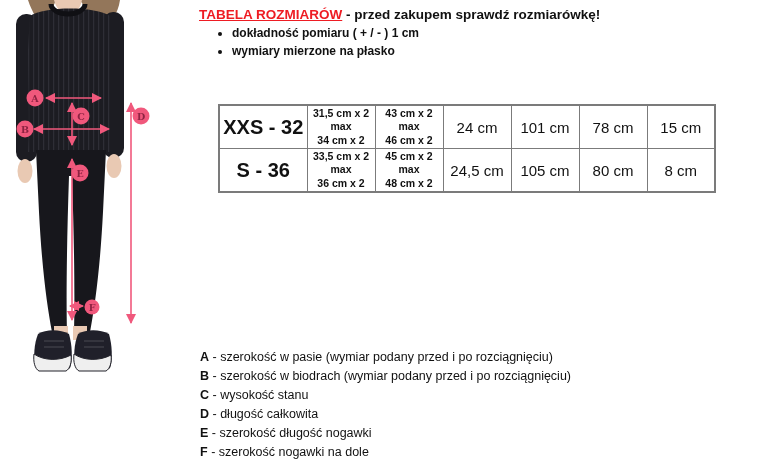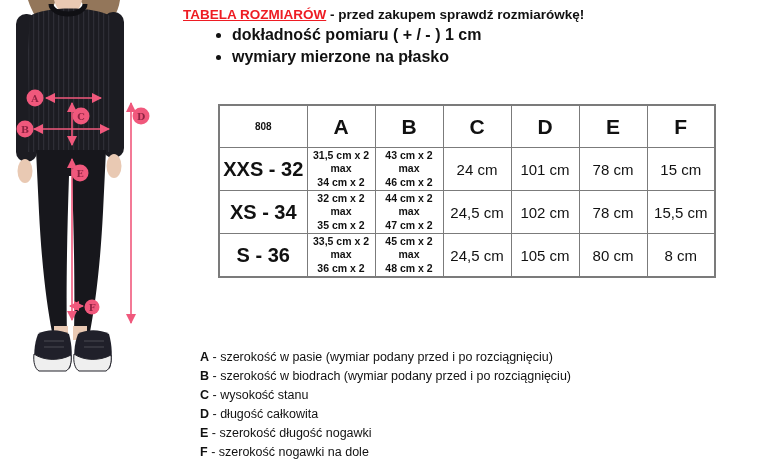--- a/index.html
+++ b/index.html
@@ -8,24 +8,24 @@
 
   
   .figure { position:absolute; left:0; top:0; }
   .mletter { font-family:"DejaVu Serif", serif; font-weight:bold; font-size:9.5px;
              fill:var(--marker_letter,#8e2342); text-anchor:middle; }
   .mline { stroke:var(--marker_pink,#f0587c); stroke-width:1.6; }
   .mcircle { fill:var(--marker_pink,#f0587c); }
   .ah { fill:var(--marker_pink,#f0587c); }
 
   
-  .title { position:absolute; left:183px; top:7px; font-size:13.5px; font-weight:bold; color:#111; }
+  .title { position:absolute; left:199px; top:7px; font-size:13.5px; font-weight:bold; color:#111; }
   .title .red { color:var(--accent_red,#ee1c23); text-decoration:underline; }
   .bullets { position:absolute; left:217px; top:26px; margin:0; padding-left:15px; }
-  .bullets li { font-size:16px; font-weight:bold; color:#111; margin-bottom:4px; }
+  .bullets li { font-size:12px; font-weight:bold; color:#111; margin-bottom:4px; }
 
   
   .size-table { position:absolute; left:218px; top:104px; border-collapse:collapse;
                 table-layout:fixed; border:2px solid var(--table_border,#7b7b7b); }
   .size-table td { border:1px solid var(--table_border,#7b7b7b); text-align:center;
                    vertical-align:middle; padding:0; color:#111; }
   .r-head td { height:41px; }
   .r-data td { height:42px; }
   .model-cell { font-size:10px; font-weight:bold; }
   .col-head { font-size:21px; font-weight:bold; color:var(--accent_red,#ee1c23); }
@@ -132,54 +132,32 @@
     <colgroup>
       <col style="width:88px">
         <col style="width:68px">
         <col style="width:68px">
       <col style="width:68px">
         <col style="width:68px">
         <col style="width:68px">
         <col style="width:68px">
     </colgroup>
     <tbody>
-      <tr class="r-head">
-        <td class="model-cell">808</td>
-        <td class="col-head">A</td>
-        <td class="col-head">B</td>
-        <td class="col-head">C</td>
-        <td class="col-head">D</td>
-        <td class="col-head">E</td>
-        <td class="col-head">F</td>
-      </tr>
       <tr class="r-data">
         <td class="size-cell">XXS - 32</td>
         <td class="cell-ab">31,5 cm x 2
 max
 34 cm x 2</td>
         <td class="cell-ab">43 cm x 2
 max
 46 cm x 2</td>
         <td class="cell-val">24 cm</td>
         <td class="cell-val">101 cm</td>
         <td class="cell-val">78 cm</td>
         <td class="cell-val">15 cm</td>
-      </tr>
-      <tr class="r-data">
-        <td class="size-cell">XS - 34</td>
-        <td class="cell-ab">32 cm x 2
-max
-35 cm x 2</td>
-        <td class="cell-ab">44 cm x 2
-max
-47 cm x 2</td>
-        <td class="cell-val">24,5 cm</td>
-        <td class="cell-val">102 cm</td>
-        <td class="cell-val">78 cm</td>
-        <td class="cell-val">15,5 cm</td>
       </tr>
       <tr class="r-data">
         <td class="size-cell">S - 36</td>
         <td class="cell-ab">33,5 cm x 2
 max
 36 cm x 2</td>
         <td class="cell-ab">45 cm x 2
 max
 48 cm x 2</td>
         <td class="cell-val">24,5 cm</td>

